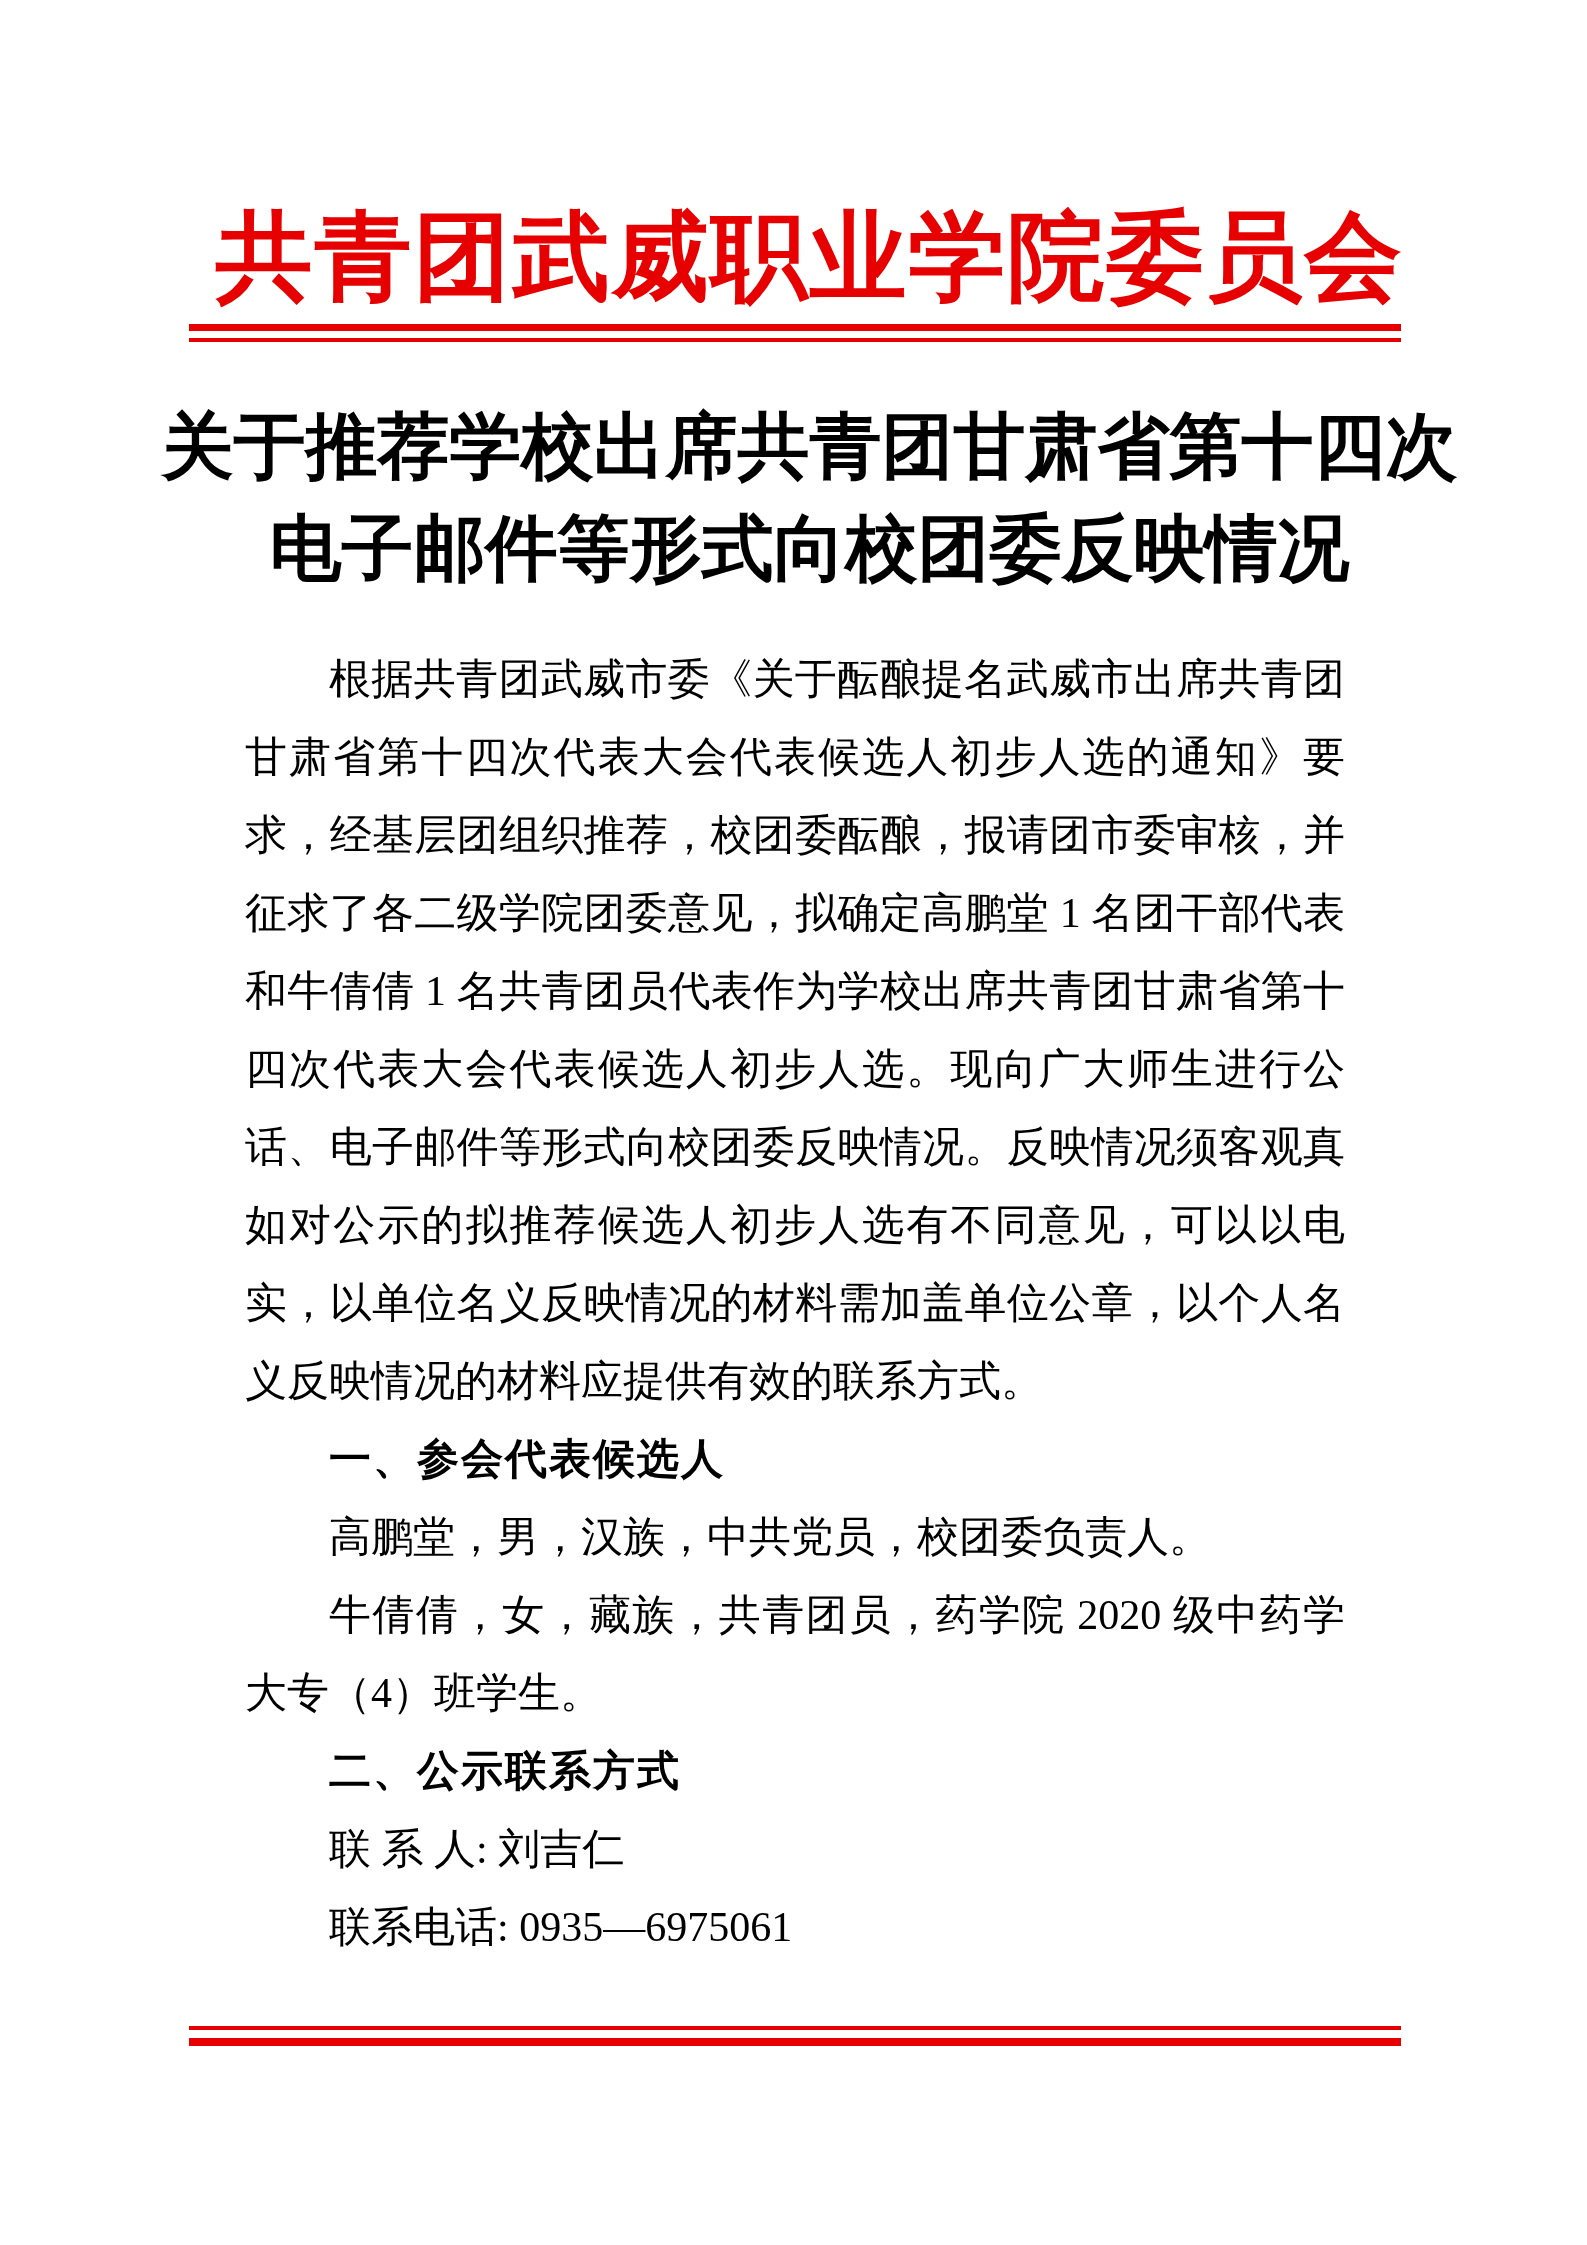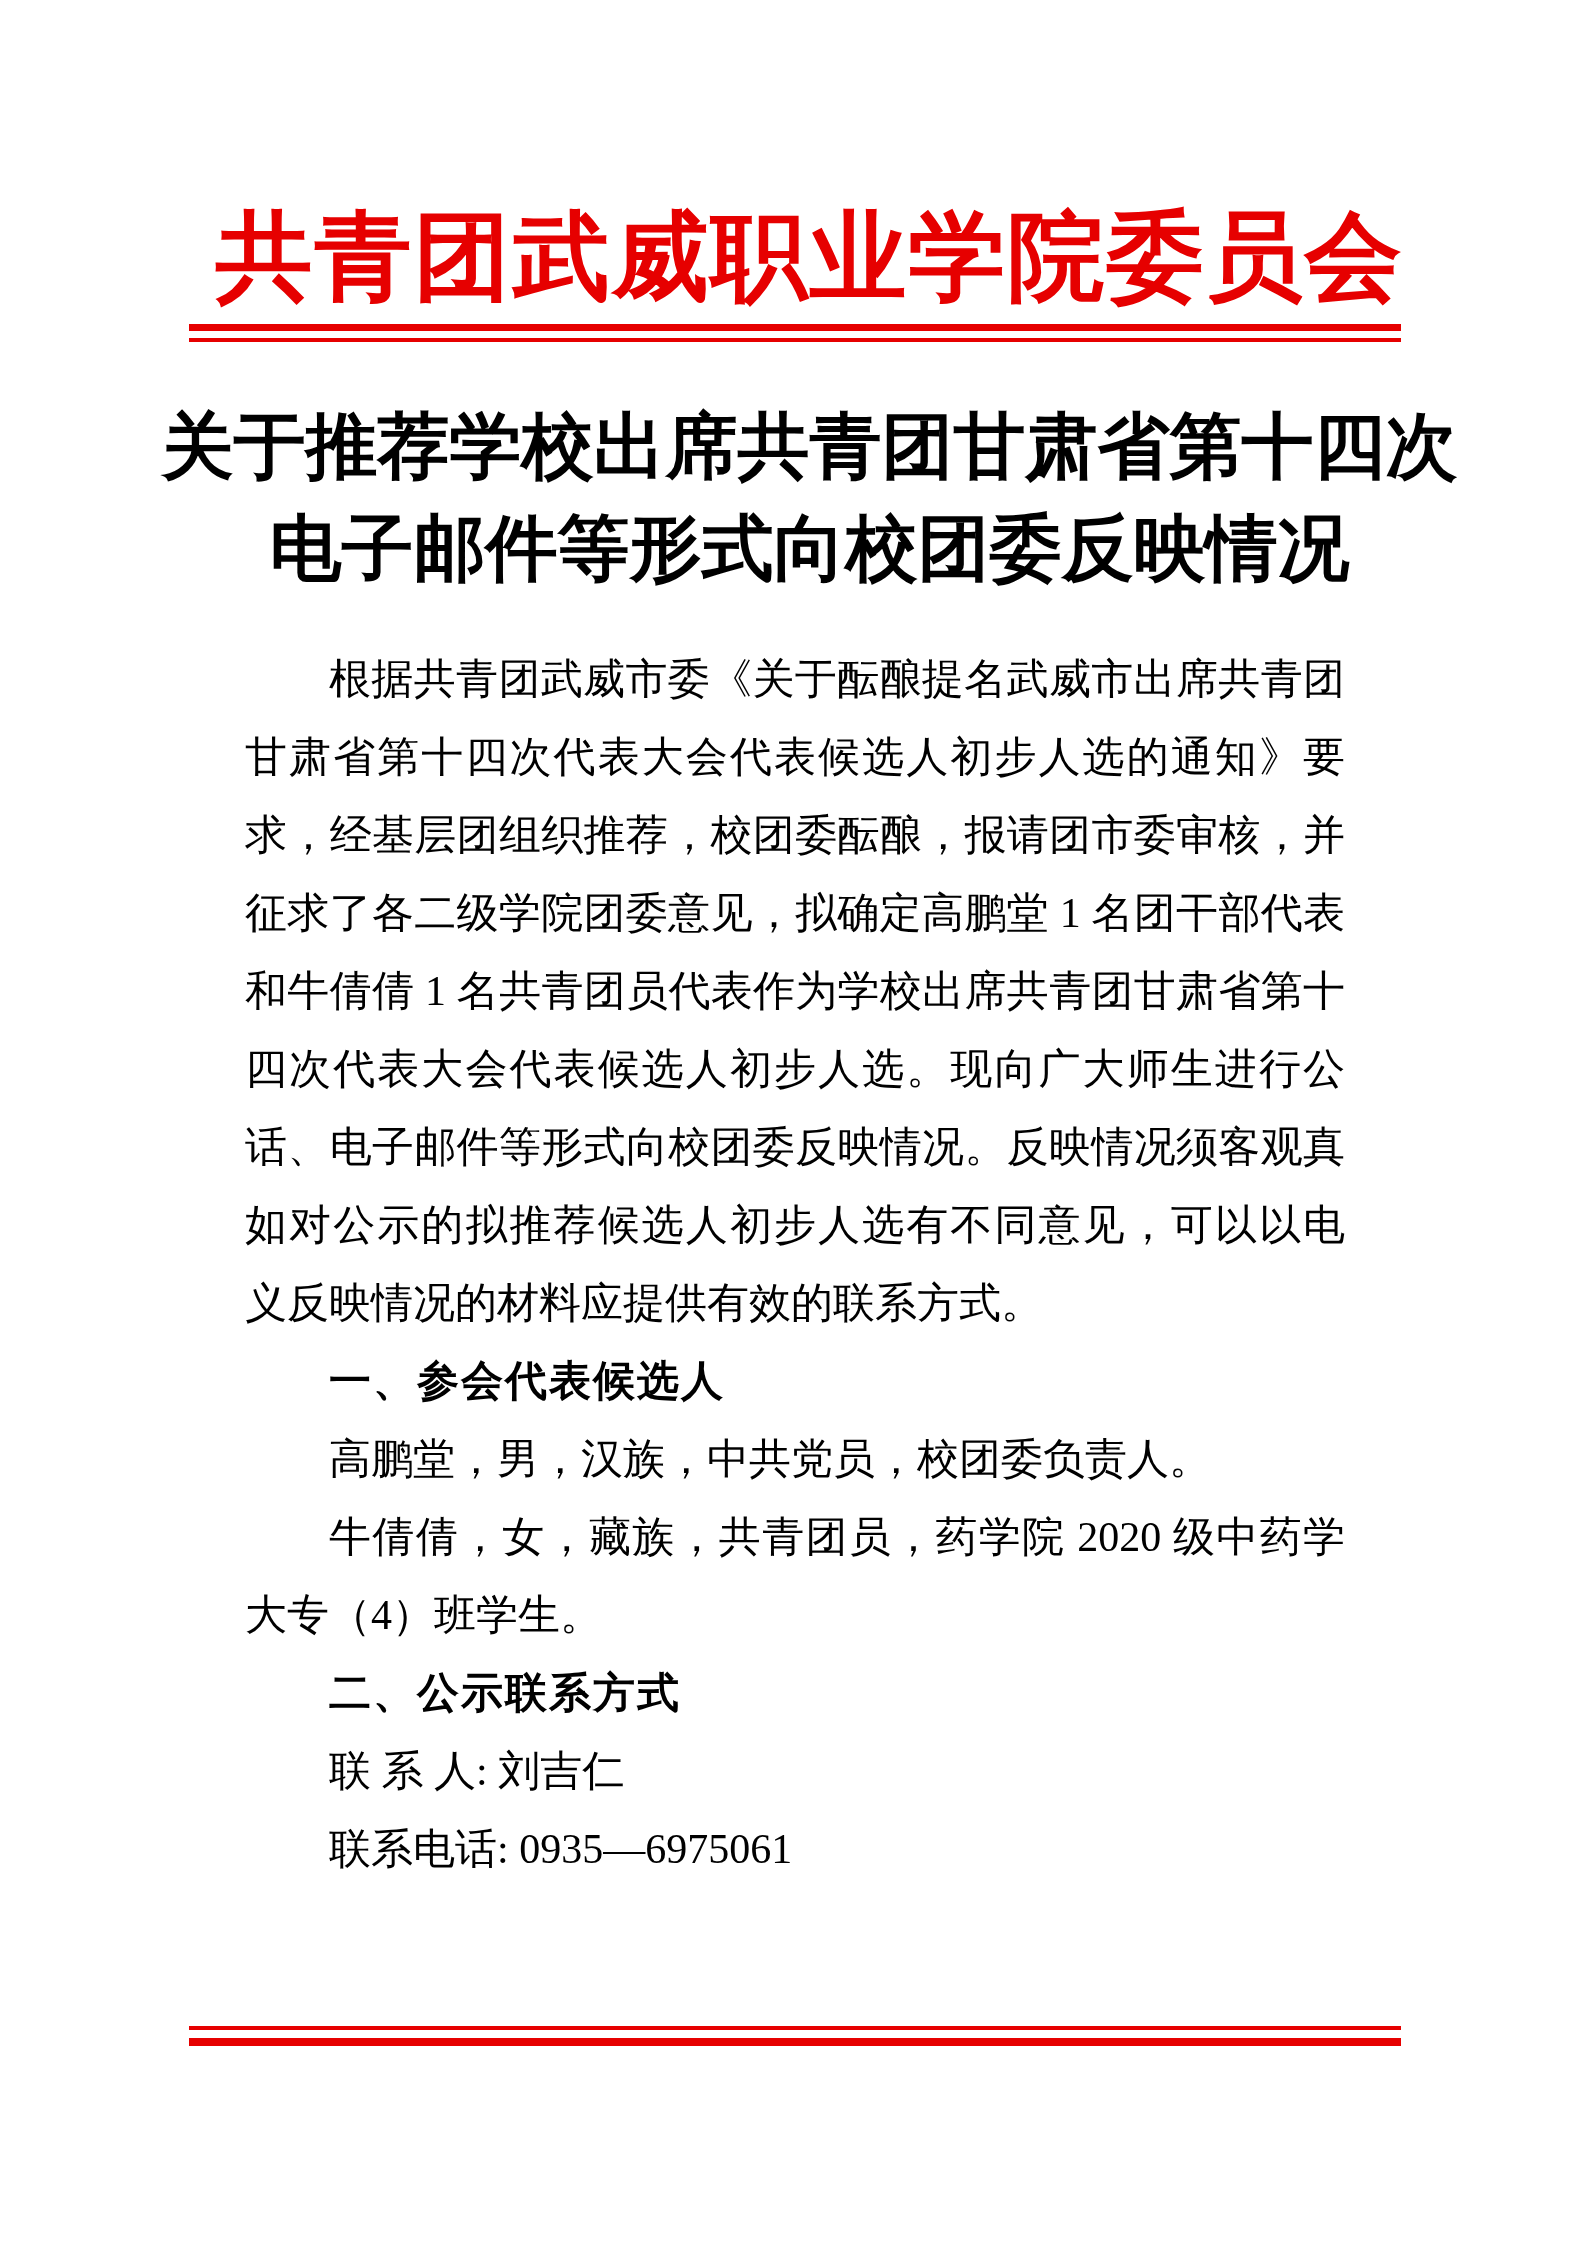--- a/index.html
+++ b/index.html
@@ -68,20 +68,21 @@
 
   <div class="body-text">
     <div class="line ind fill">根据共青团武威市委《关于酝酿提名武威市出席共青团</div>
     <div class="line fill">甘肃省第十四次代表大会代表候选人初步人选的通知》要</div>
     <div class="line fill">求，经基层团组织推荐，校团委酝酿，报请团市委审核，并</div>
     <div class="line fill">征求了各二级学院团委意见，拟确定高鹏堂 1 名团干部代表</div>
     <div class="line fill">和牛倩倩 1 名共青团员代表作为学校出席共青团甘肃省第十</div>
     <div class="line fill">四次代表大会代表候选人初步人选。现向广大师生进行公</div>
     <div class="line fill">话、电子邮件等形式向校团委反映情况。反映情况须客观真</div>
     <div class="line fill">如对公示的拟推荐候选人初步人选有不同意见，可以以电</div>
+    <div class="line fill">实，以单位名义反映情况的材料需加盖单位公章，以个人名</div>
     <div class="line">义反映情况的材料应提供有效的联系方式。</div>
 
     <div class="line ind hd">一、参会代表候选人</div>
     <div class="line ind">高鹏堂，男，汉族，中共党员，校团委负责人。</div>
     <div class="line ind fill">牛倩倩，女，藏族，共青团员，药学院 2020 级中药学</div>
     <div class="line">大专（4）班学生。</div>
 
     <div class="line ind hd">二、公示联系方式</div>
     <div class="line ind">联  系  人: 刘吉仁</div>
     <div class="line ind">联系电话: 0935—6975061</div>

